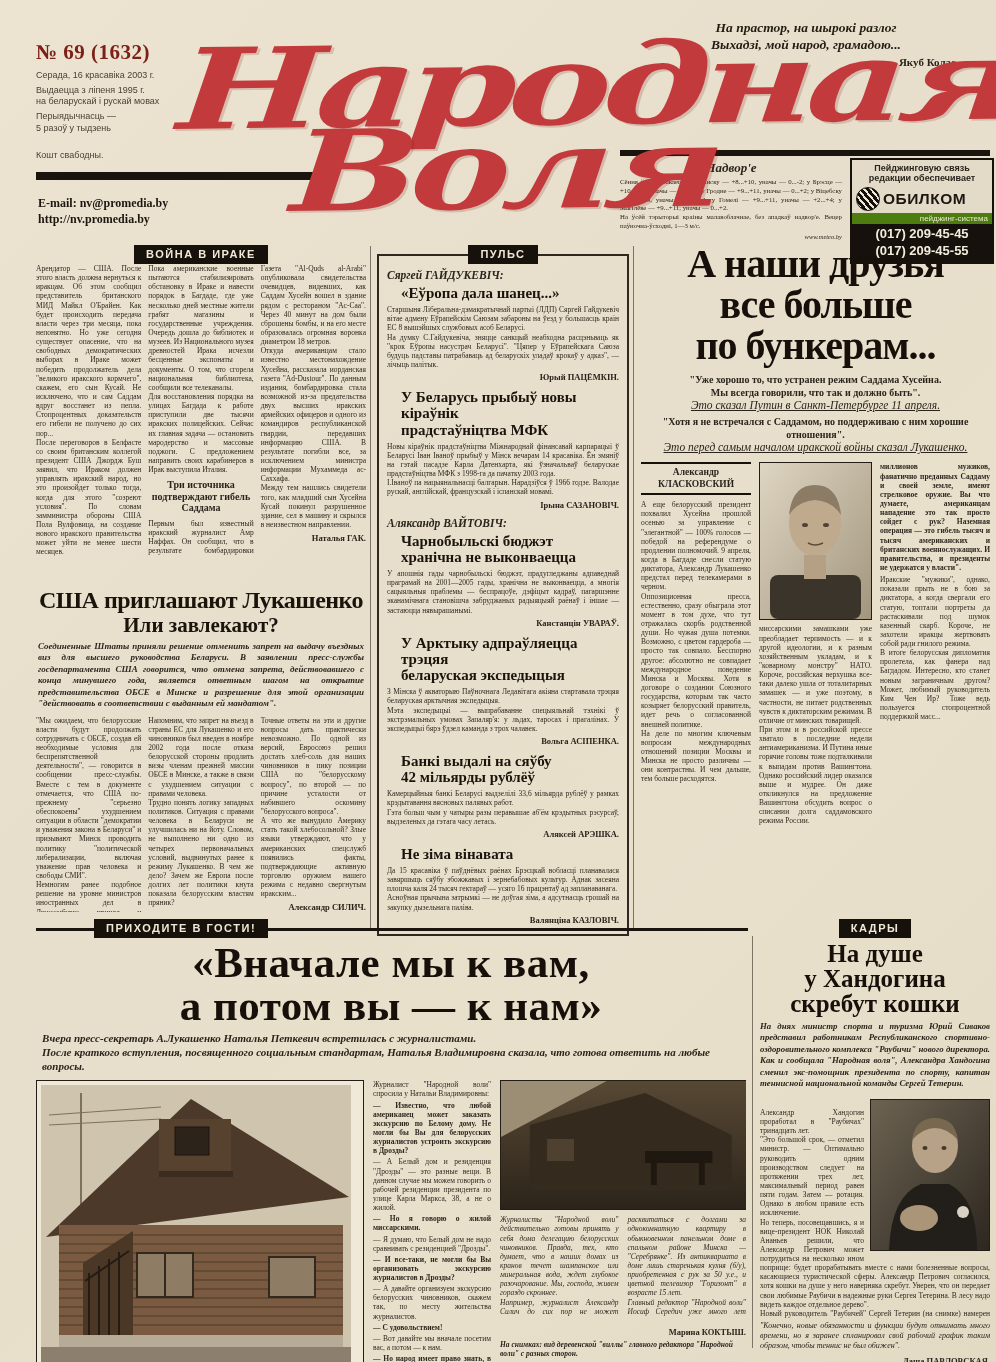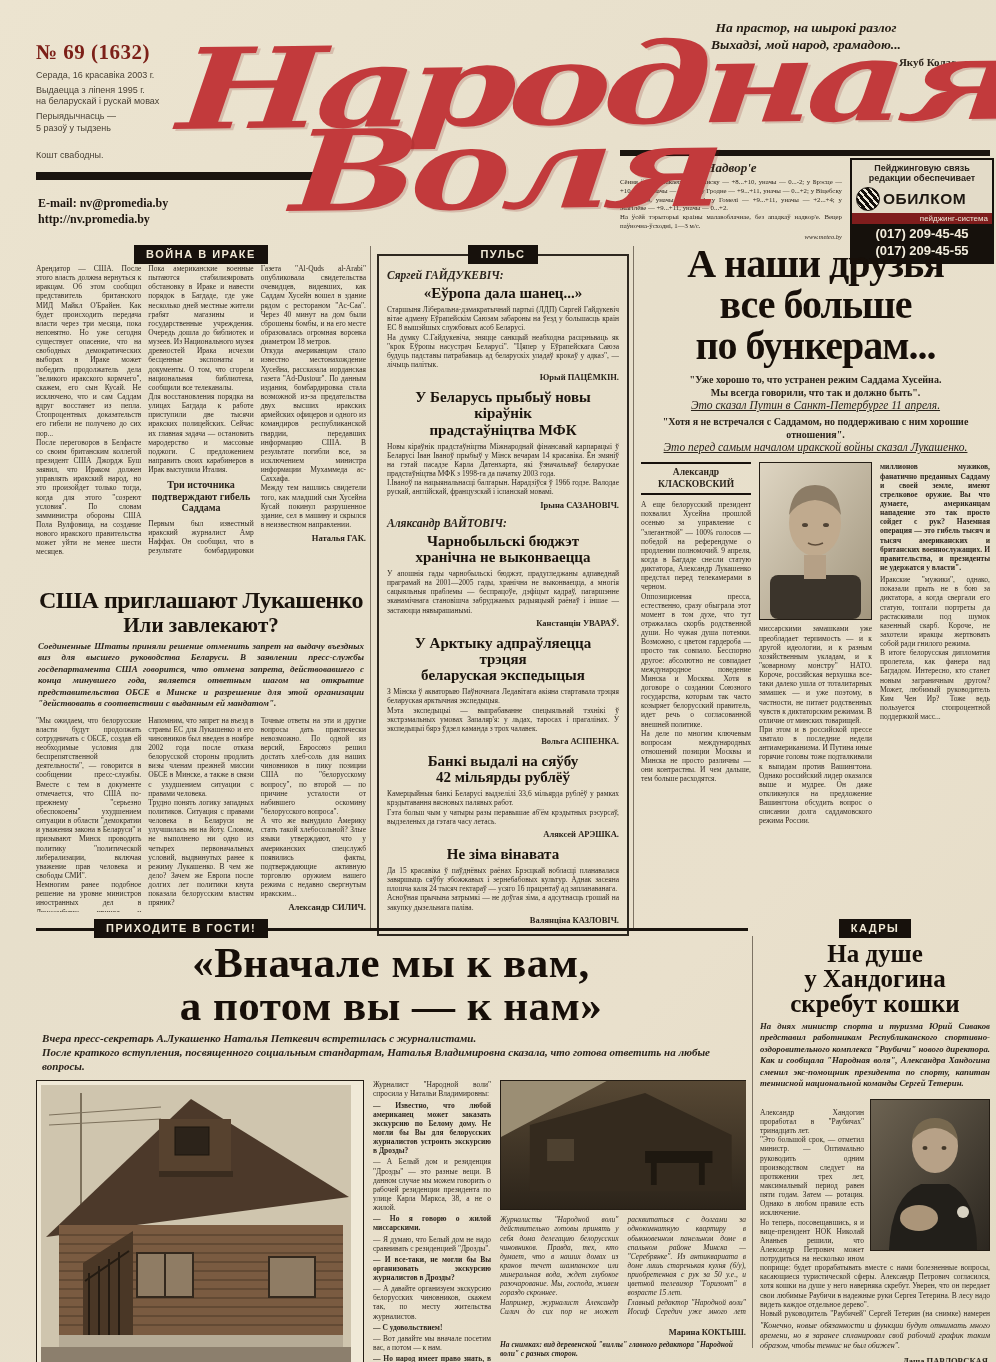--- a/index.html
+++ b/index.html
@@ -20,42 +20,42 @@
   .epi-author{font:bold 11px "Liberation Serif",serif;text-align:right;margin-top:2px;padding-right:34px;}
   .weather-title{font:bold italic 13px "Liberation Serif",serif;text-align:center;}
   .weather-body{font:6.8px/1.3 "Liberation Serif",serif;text-align:justify;white-space:pre-line;margin-top:2px;}
   .weather-src{font:italic 6.5px "Liberation Serif",serif;text-align:right;margin-top:2px;}
   .adbox{border:2px solid #16110c;background:#e3dbc8;}
   .ad-top{font:bold 9px/1.15 "Liberation Sans",sans-serif;text-align:center;padding:3px 2px 2px;color:#2a241d;}
   .ad-brandrow{display:flex;align-items:center;gap:3px;padding:1px 4px 2px;}
   .ad-logo{width:22px;height:22px;border-radius:50%;flex:0 0 22px;
     background:repeating-linear-gradient(50deg,#15100b 0 3px,#efe9da 3px 5px);border:1px solid #15100b;}
   .ad-brand{font:bold 15.5px "Liberation Sans",sans-serif;color:#1d1711;letter-spacing:.5px;}
-  .ad-sub{background:#7f1d1d;color:#ece5d4;font:8px "Liberation Sans",sans-serif;text-align:right;padding:1px 4px;}
+  .ad-sub{background:#4d7c0f;color:#ece5d4;font:8px "Liberation Sans",sans-serif;text-align:right;padding:1px 4px;}
   .ad-phones{background:#16110c;color:#f2ecdc;font:bold 13px/1.3 "Liberation Sans",sans-serif;text-align:center;padding:2px 0 3px;white-space:pre-line;}
   
   .badge{display:inline-block;background:#17110c;color:#f1e9d6;
     font:bold 11px "Liberation Sans",sans-serif;letter-spacing:1.5px;padding:3px 12px 4px;}
   .badge-row{text-align:center;}
   .col{font:7.5px/1.22 "Liberation Serif",serif;text-align:justify;white-space:pre-line;color:#2e2categorical71f;}
   .col,.qa,.p-body,.kbody,.italic-cols,.lead-sm{color:#2e271f;}
   .byline{font:bold 8.5px "Liberation Serif",serif;text-align:right;margin-top:4px;}
   .vrule{background:#7d7364;width:1px;}
   
   .war-head{font:bold 20px/1.05 "Liberation Serif",serif;letter-spacing:-.6px;text-align:center;color:#1b140d;margin:5px 0 6px;}
   .cols{display:flex;gap:7px;overflow:hidden;justify-content:space-between;}
   .cols>div{flex:1;}
   .subhead{font:bold 10px/1.15 "Liberation Serif",serif;text-align:center;margin:5px 0;white-space:pre-line;}
   .versia-h1{font:bold 24px/1.02 "Liberation Serif",serif;text-align:center;letter-spacing:-.5px;margin:4px 0 0;color:#1b140d;}
   .versia-h2{font:bold 21px/1.05 "Liberation Serif",serif;text-align:center;margin:2px 0 4px;color:#1b140d;}
   .lead-sm{font:bold italic 9px/1.28 "Liberation Serif",serif;text-align:justify;white-space:pre-line;margin:2px 2px 6px;}
   
   .pulse-box{border:2px solid #2e2820;padding:10px 8px 4px;overflow:hidden;}
   .kicker{font:bold italic 11.5px "Liberation Serif",serif;margin:3px 0 2px;}
-  .p-head{font:bold 15px/1.08 "Liberation Serif",serif;text-align:center;margin:4px 14px;white-space:pre-line;color:#1b140d;}
+  .p-head{font:bold 15px/1.08 "Liberation Serif",serif;margin:4px 14px;white-space:pre-line;color:#1b140d;}
   .p-body{font:7.5px/1.22 "Liberation Serif",serif;text-align:justify;white-space:pre-line;}
   .p-byline{font:bold 8.5px "Liberation Serif",serif;text-align:right;margin:3px 0 7px;}
   
   .bunker-h1{font:bold 40px/1.02 "Liberation Serif",serif;text-align:center;letter-spacing:-1px;white-space:pre-line;color:#170f09;}
   .bq{font:bold 10px/1.3 "Liberation Serif",serif;text-align:center;white-space:pre-line;margin-top:7px;}
   .bq-attr{font:italic 11.5px "Liberation Serif",serif;text-align:center;text-decoration:underline;}
   .bcols{display:flex;gap:8px;margin-top:9px;overflow:hidden;}
   .bcols>div{flex:1;}
   .author-box{border-top:2px solid #17110c;border-bottom:2px solid #17110c;
     font:bold 9.5px/1.2 "Liberation Serif",serif;text-align:center;padding:3px 0;margin-bottom:5px;white-space:pre-line;}

